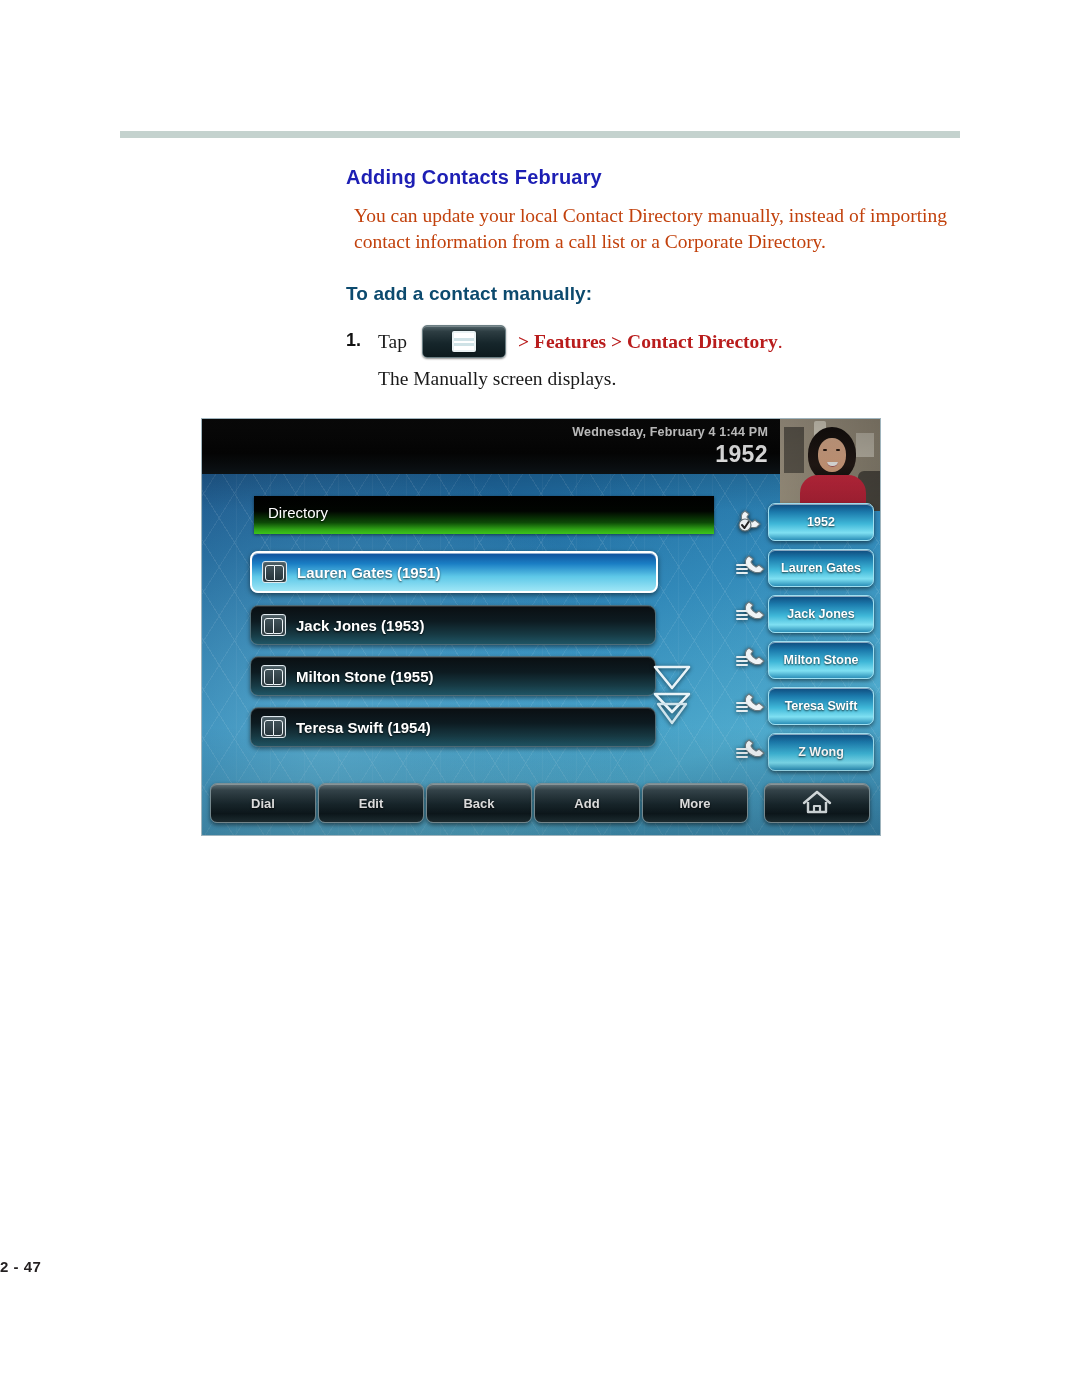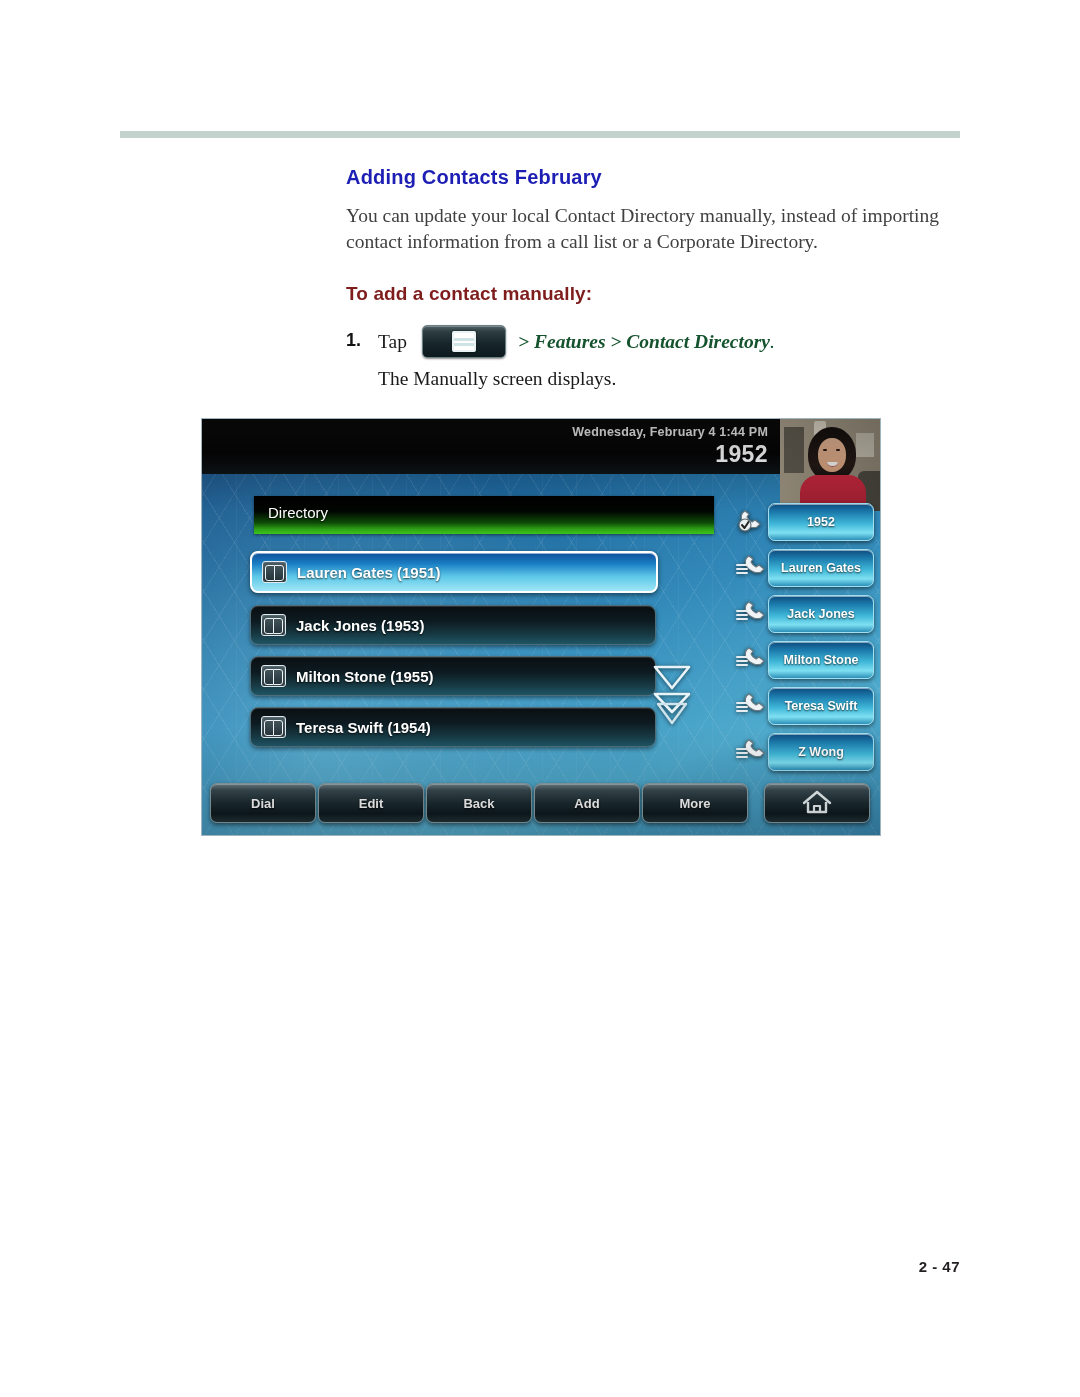--- a/index.html
+++ b/index.html
@@ -18,29 +18,29 @@
     background:#c4d2ce;
   }
 
   .h1{
     position:absolute; left:346px; top:166px;
     font-family:"Liberation Sans",sans-serif; font-weight:bold;
     font-size:20px; color:#1d1fb4; letter-spacing:.2px;
   }
 
   .body-copy{
-    position:absolute; left:346px; top:203px; width:615px;
-    font-family:"Liberation Serif",serif; font-size:19.5px; color:#404040;
+    position:absolute; left:354px; top:203px; width:615px;
+    font-family:"Liberation Serif",serif; font-size:19.5px; color:#c2410c;
     line-height:26px;
   }
 
   .h2{
     position:absolute; left:346px; top:283px;
     font-family:"Liberation Sans",sans-serif; font-weight:bold;
-    font-size:19px; color:#7f1d1d; letter-spacing:.1px;
+    font-size:19px; color:#0c4a6e; letter-spacing:.1px;
   }
 
   .step{
     position:absolute; left:346px; top:328px; width:620px; height:34px;
   }
   .step-num{
     position:absolute; left:0; top:2px;
     font-family:"Liberation Sans",sans-serif; font-weight:bold; font-size:18px; color:#111;
   }
   .step-tap{
@@ -55,30 +55,30 @@
     box-shadow:0 1px 2px rgba(0,0,0,.45), inset 0 1px 0 rgba(255,255,255,.25);
     display:flex;align-items:center;justify-content:center;
   }
   .menu-key .glyph{
     width:20px;height:17px;border:2px solid #eaf2f4;border-radius:2px;
     background:linear-gradient(180deg,#ffffff 0 28%, #cfe2e6 28% 45%, #ffffff 45% 60%, #cfe2e6 60% 76%, #ffffff 76% 100%);
     box-shadow:0 0 2px rgba(0,0,0,.6);
   }
   .step-rest{
     position:absolute; left:172px; top:3px;
-    font-family:"Liberation Serif",serif; font-size:19.5px; color:#14532d; font-weight:bold;font-style:italic;
+    font-family:"Liberation Serif",serif; font-size:19.5px; color:#b91c1c; font-weight:bold;
   }
   .step-rest .plain{font-weight:normal;}
   .step-sub{
     position:absolute; left:378px; top:368px;
     font-family:"Liberation Serif",serif; font-size:19.5px; color:#1a1a1a;
   }
 
   .folio{
-    position:absolute; left:0; top:1258px; width:960px; text-align:right;
+    position:absolute; left:0; top:1258px; width:960px; 
     font-family:"Liberation Sans",sans-serif; font-weight:bold;
     font-size:15px; color:#231f20; letter-spacing:.5px;
   }
 
   
   .phone{
     position:absolute; left:202px; top:419px; width:678px; height:416px;
     overflow:hidden;
     background:
       radial-gradient(circle at 18% 78%, rgba(120,200,225,.55) 0%, rgba(120,200,225,0) 48%),

